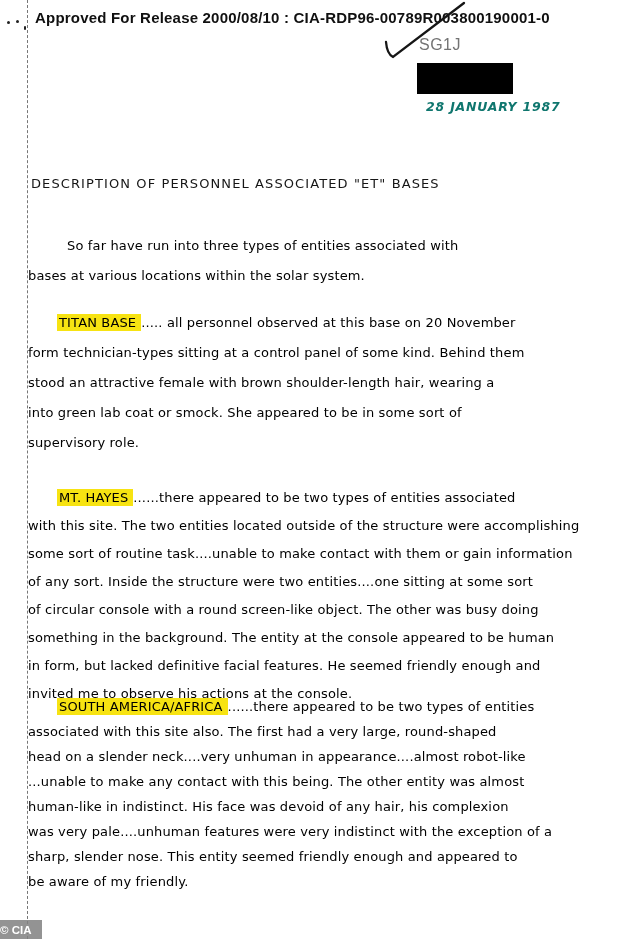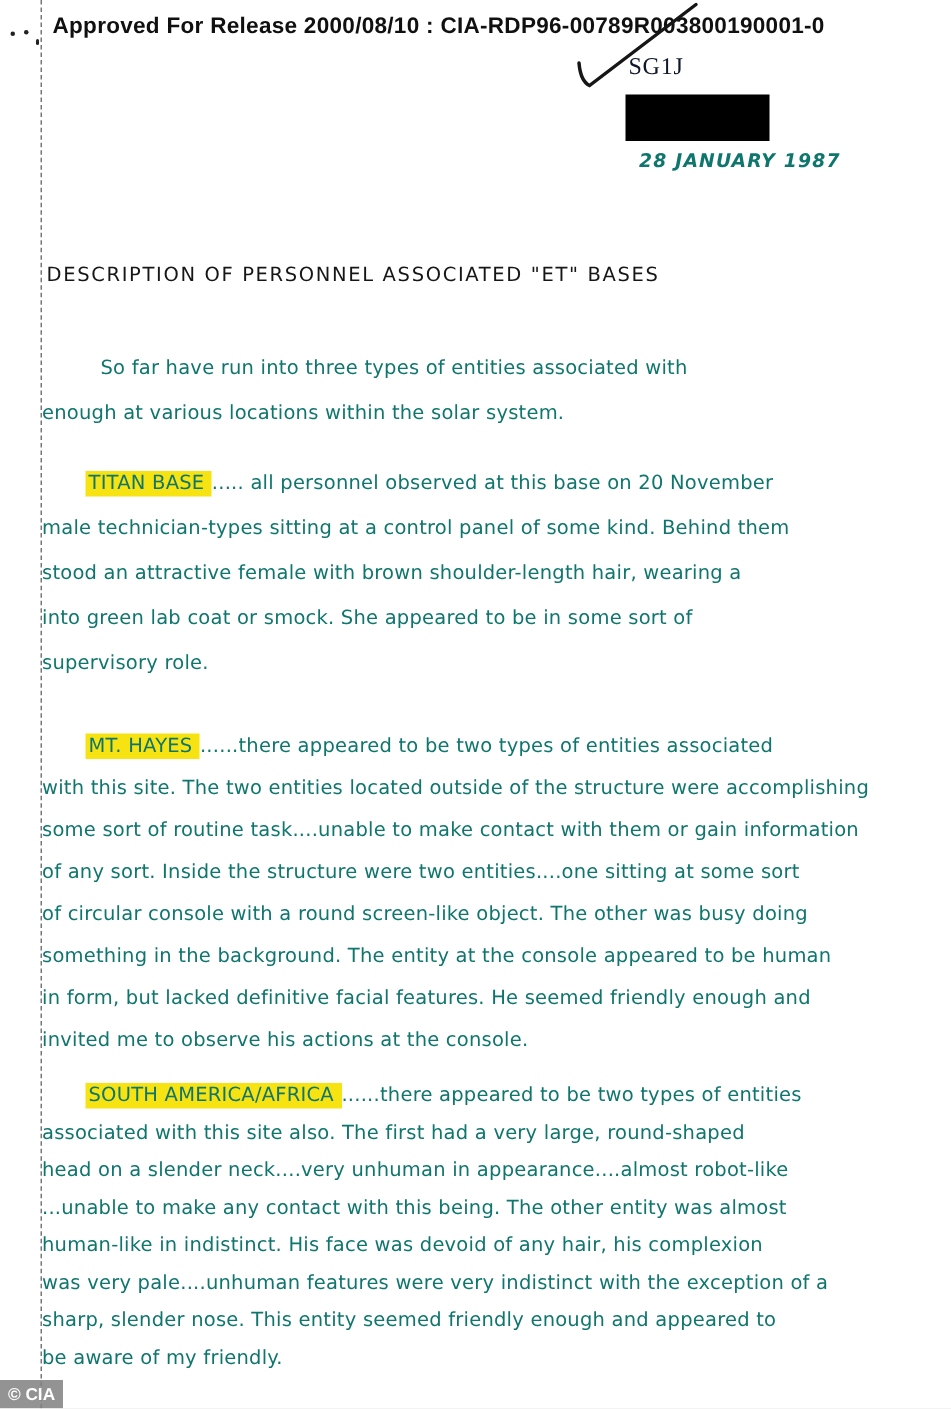--- a/index.html
+++ b/index.html
@@ -31,23 +31,23 @@
     font-weight: bold;
     font-size: 15px;
     letter-spacing: .2px;
     color: #101010;
     white-space: nowrap;
   }
   .check-svg { position: absolute; left: 0; top: 0; }
   .sg1j {
     position: absolute;
     left: 419px; top: 36px;
-    font-family: Liberation Serif, serif;
+    font-family: Liberation Sans, sans-serif;
     font-size: 16px;
-    color: #0f172a;
+    color: #737373;
     letter-spacing: .5px;
   }
   .redaction {
     position: absolute;
     left: 417px; top: 63px;
     width: 96px; height: 31px;
     background: #000000;
   }
   .date-stamp {
     position: absolute;
@@ -63,55 +63,54 @@
   .doc-title {
     position: absolute;
     left: 31px; top: 176px;
     font-size: 13px;
     letter-spacing: 1.1px;
     font-weight: 500;
     color: #161616;
     white-space: nowrap;
   }
 
-  .hand { font-size: 13px; color: #0f766e; letter-spacing: .15px; }
+  .hand { font-size: 13px; color: #000000; letter-spacing: .15px; }
   .line { white-space: nowrap; }
 
   .intro {
     position: absolute;
     left: 28px; top: 231px; right: 6px;
     line-height: 30px;
   }
   .intro .line.first { text-indent: 39px; }
 
   .section { position: absolute; left: 28px; right: 4px; }
   .section .line.first { text-indent: 29px; }
   .sec-titan  { top: 308px; line-height: 30px; }
   .sec-hayes  { top: 484px; line-height: 28px; }
-  .sec-samaf  { top: 718px; line-height: 25px; }
+  .sec-samaf  { top: 694px; line-height: 25px; }
 
   .hl {
     background: #f7e312;
     padding: 1px 5px 1px 2px;
     font-weight: 500;
     margin-top: 48px;
   }
 
   .watermark {
     position: absolute;
     left: 0; top: 920px;
     width: 42px; height: 19px;
     background: rgba(128,128,128,0.85);
     color: #ffffff;
     font-family: "Liberation Sans", sans-serif;
     font-weight: bold;
     font-size: 11.5px;
     display: flex;
     align-items: center;
-    justify-content: center;
   }
 </style>
 </head>
 <body>
 
 <div class="page">
 
   <div class="margin-line"></div>
   <div class="speck s1"></div>
   <div class="speck s2"></div>
@@ -126,26 +125,26 @@
   <div class="sg1j">SG1J</div>
 
   <div class="redaction"></div>
 
   <div class="date-stamp">28 JANUARY 1987</div>
 
   <div class="doc-title">DESCRIPTION OF PERSONNEL ASSOCIATED "ET" BASES</div>
 
   <div class="intro hand">
     <div class="line first">So far have run into three types of entities associated with</div>
-    <div class="line">enough at various locations within the solar system.</div>
+    <div class="line">bases at various locations within the solar system.</div>
   </div>
 
   <div class="section sec-titan hand">
     <div class="line first"><span class="hl">TITAN BASE</span><span>..... all personnel observed at this base on 20 November</span></div>
-    <div class="line">male technician-types sitting at a control panel of some kind.  Behind them</div>
+    <div class="line">form technician-types sitting at a control panel of some kind.  Behind them</div>
     <div class="line">stood an attractive female with brown shoulder-length hair, wearing a</div>
     <div class="line">into green lab coat or smock.  She appeared to be in some sort of</div>
     <div class="line">supervisory role.</div>
   </div>
 
   <div class="section sec-hayes hand">
     <div class="line first"><span class="hl">MT. HAYES</span><span>......there appeared to be two types of entities associated</span></div>
     <div class="line">with this site.  The two entities located outside of the structure were accomplishing</div>
     <div class="line">some sort of routine task....unable to make contact with them or gain information</div>
     <div class="line">of any sort.  Inside the structure were two entities....one sitting at some sort</div>

